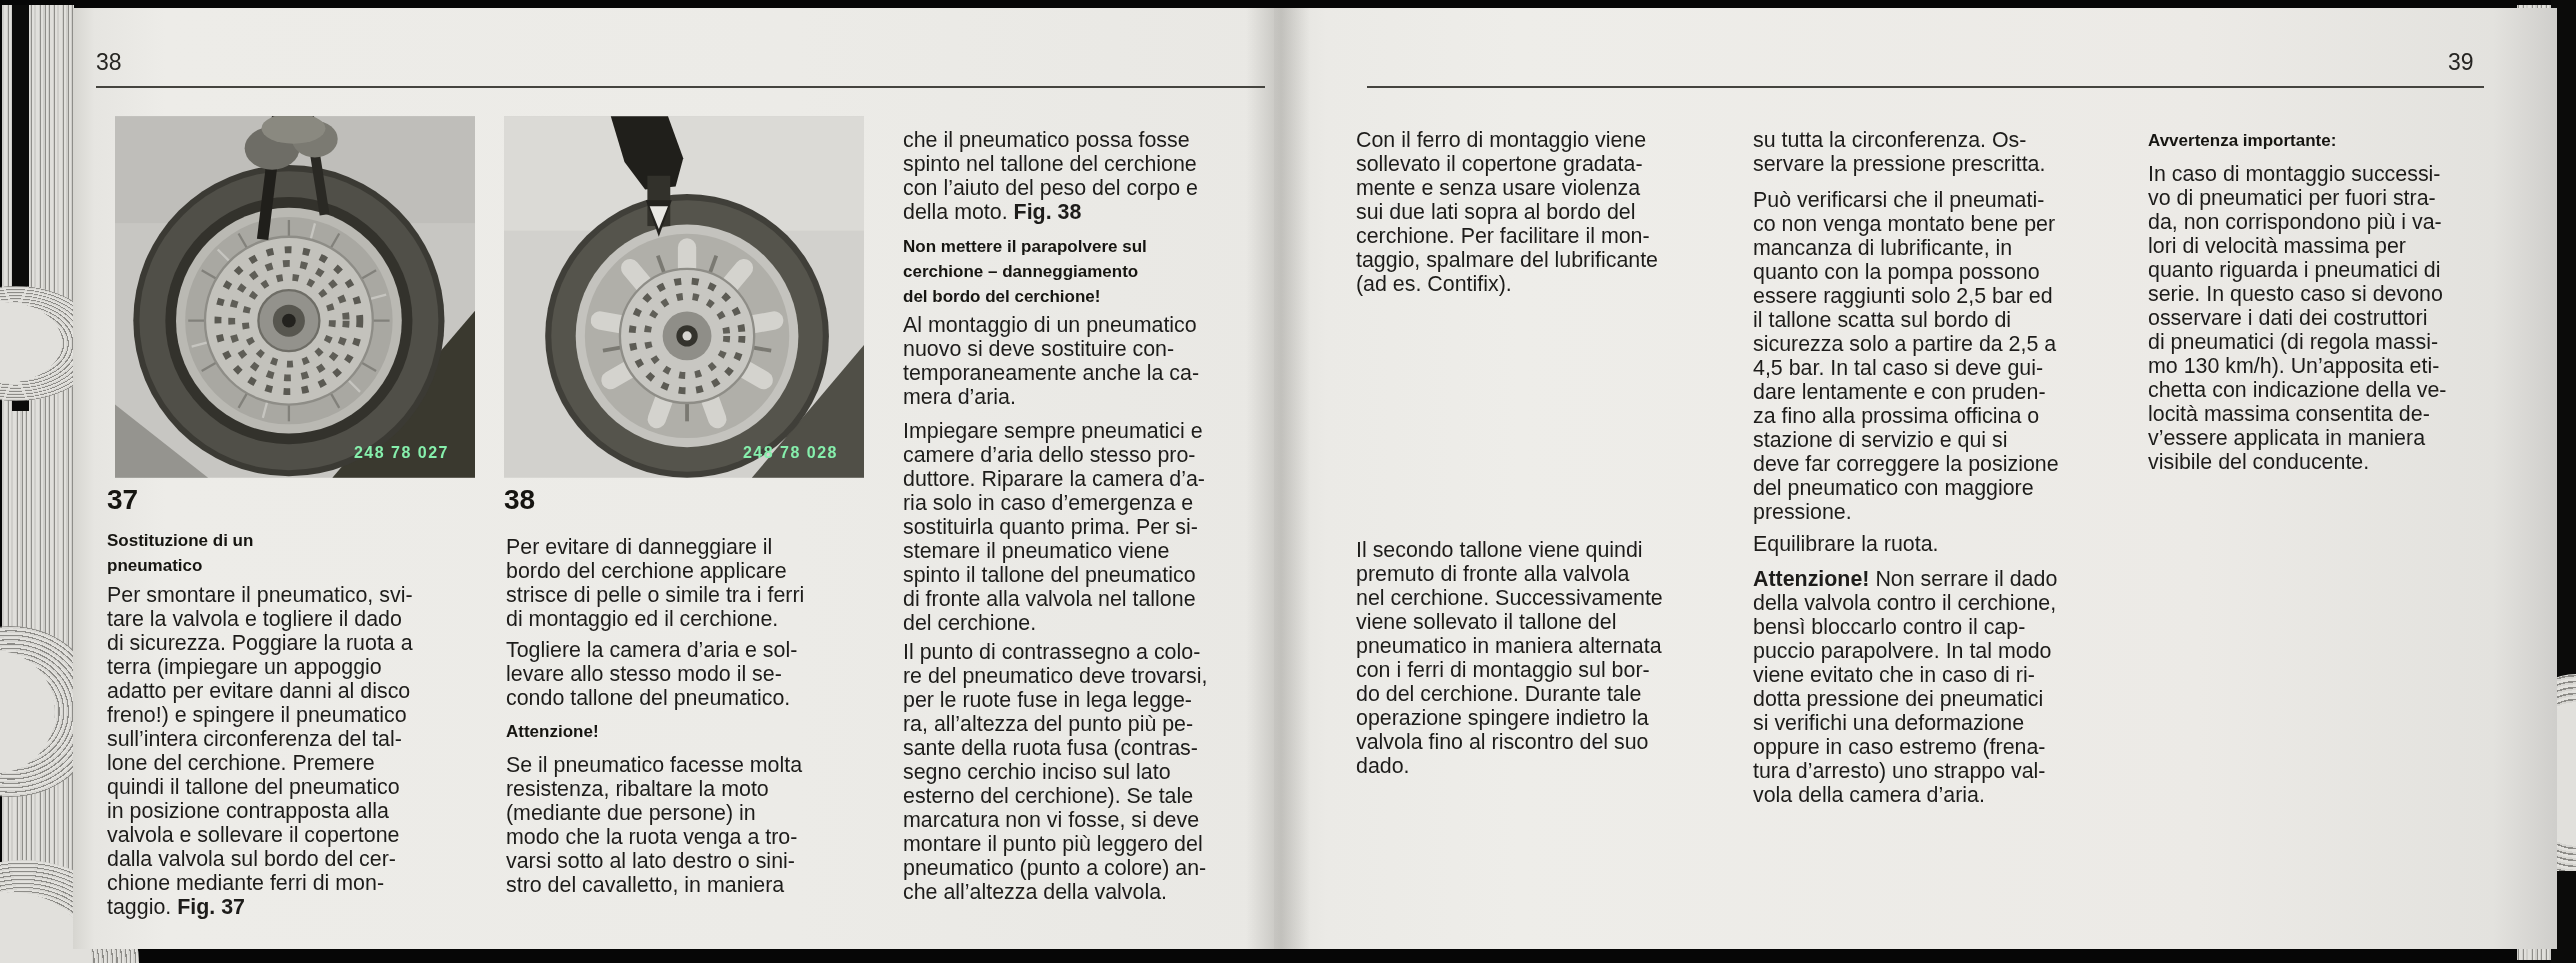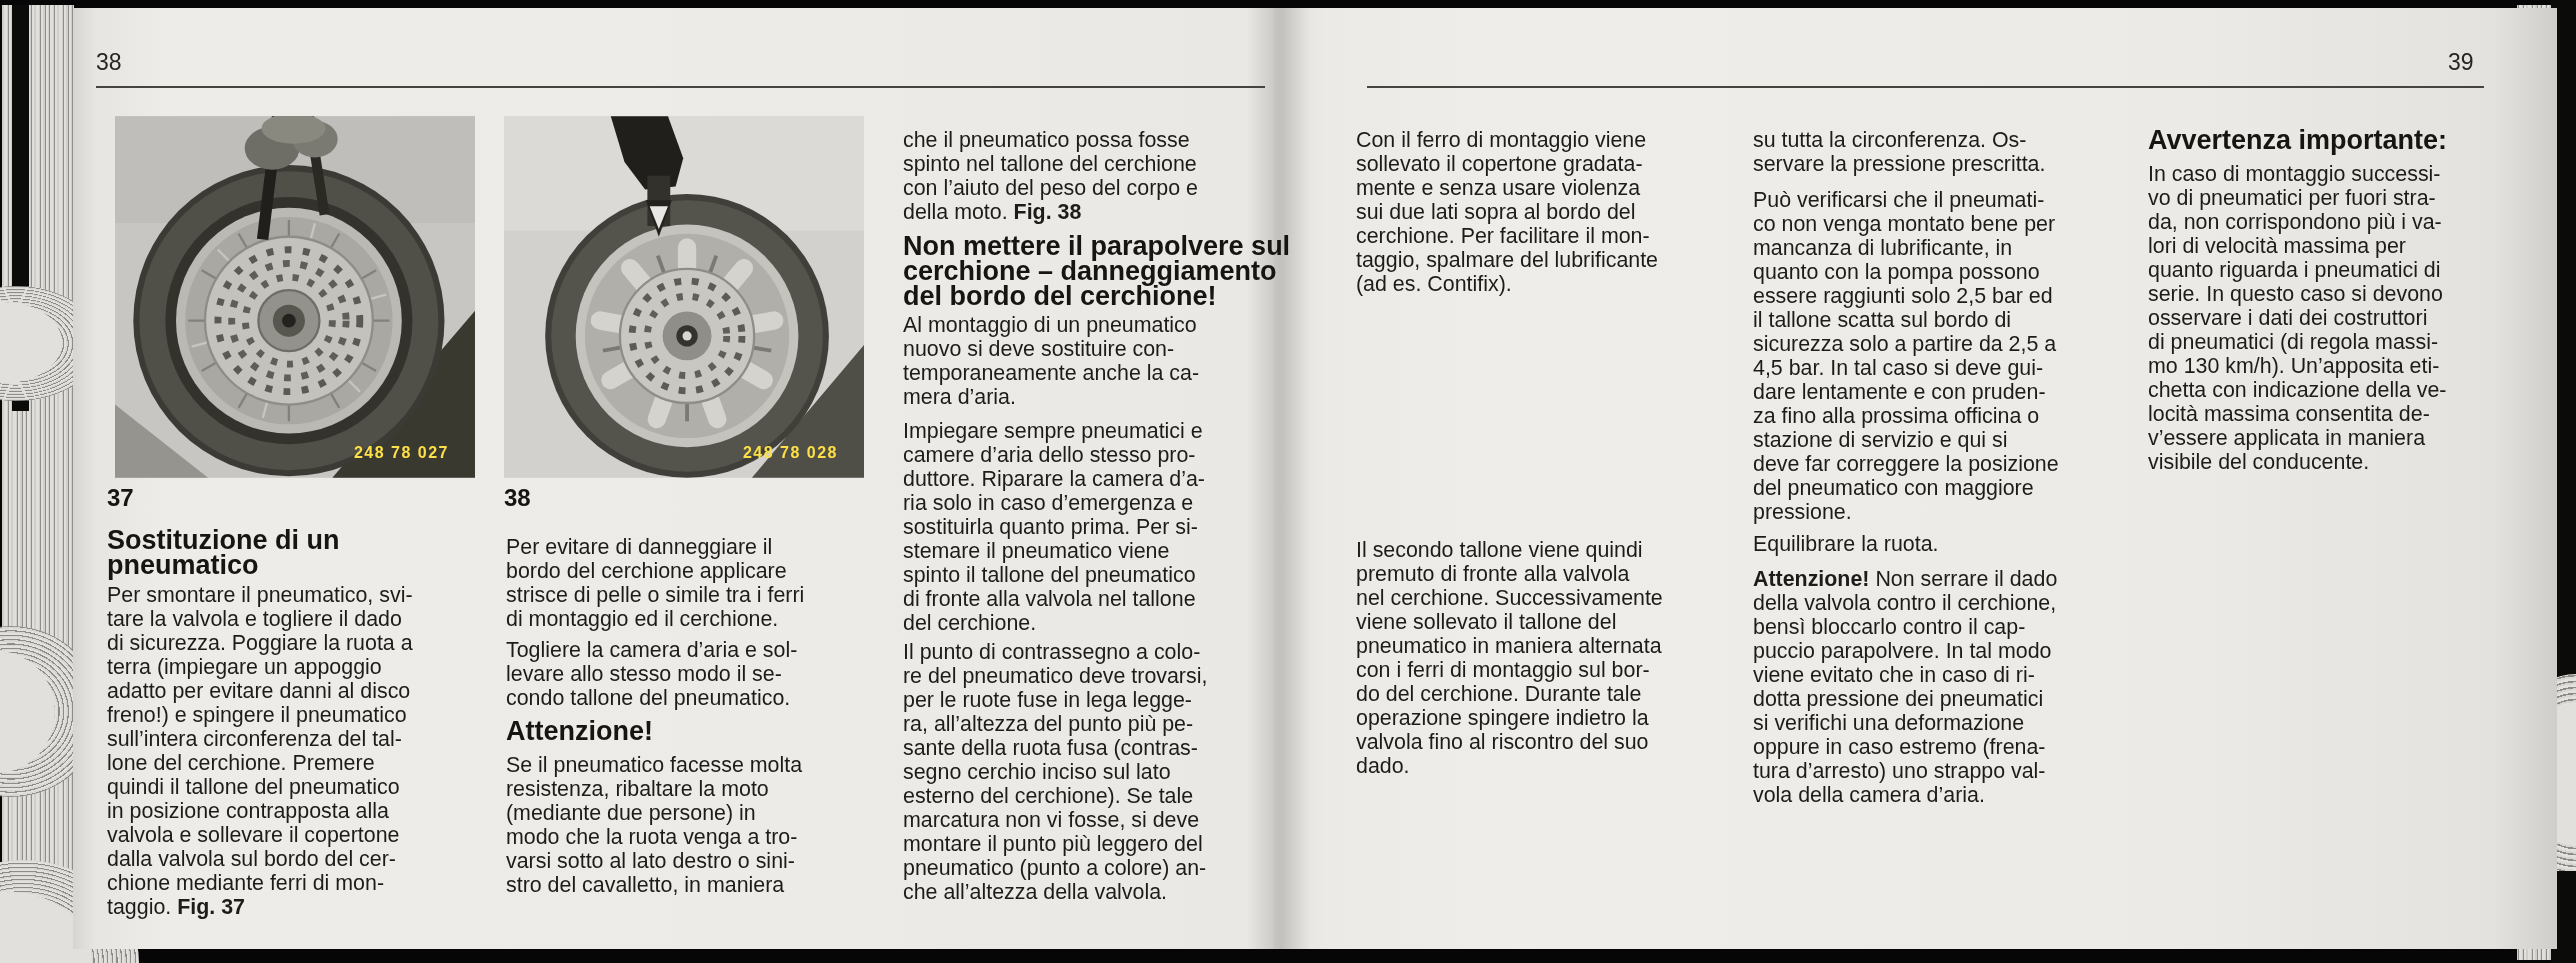--- a/index.html
+++ b/index.html
@@ -19,26 +19,26 @@
   .edge-strip.right{left:2517px;width:47px;}
   .edge-dark{position:absolute;background:#0b0b0a;}
   .tab{position:absolute;border-radius:50%;
     background:repeating-radial-gradient(ellipse closest-side,#d7d6d2 0 1.5px,#8d8c88 1.5px 2.7px,#e2e1dd 2.7px 4.6px);}
   .tab-core{position:absolute;border-radius:50%;background:#e1e0dc;}
   
   .pagenum{position:absolute;font-size:23px;color:#262522;}
   .rule{position:absolute;height:2.3px;background:#45443f;}
   .body{position:absolute;width:391px;font-size:21.4px;line-height:24px;white-space:pre-line;margin:0;}
   .body b{font-weight:bold;}
-  .headline{position:absolute;width:391px;font-size:27px;line-height:25px;font-weight:bold;white-space:pre-line;margin:0;color:#161511;}
-  .figlabel{position:absolute;font-size:24px;font-weight:bold;color:#161511;}
+  .headline{position:absolute;width:391px;font-size:17px;line-height:25px;font-weight:bold;white-space:pre-line;margin:0;color:#161511;}
+  .figlabel{position:absolute;font-size:28px;font-weight:bold;color:#161511;}
   .photo{position:absolute;width:360px;height:362px;overflow:hidden;}
   .photo svg{display:block;width:100%;height:100%;}
   .photo-caption{position:absolute;width:157px;text-align:right;font-size:16px;font-weight:700;
-    letter-spacing:1.5px;color:#fde047;}
+    letter-spacing:1.5px;color:#86efac;}
 </style>
 </head>
 <body>
 
 <div class="stage">
 
   <div class="edge-strip left"></div>
   <div class="edge-dark" style="left:12.2px;top:4.6px;width:17px;height:406px;"></div>
   <div class="tab" style="left:-70px;top:286px;width:171px;height:115px;"></div>
   <div class="tab-core" style="left:-53px;top:302px;width:115px;height:81px;"></div>

